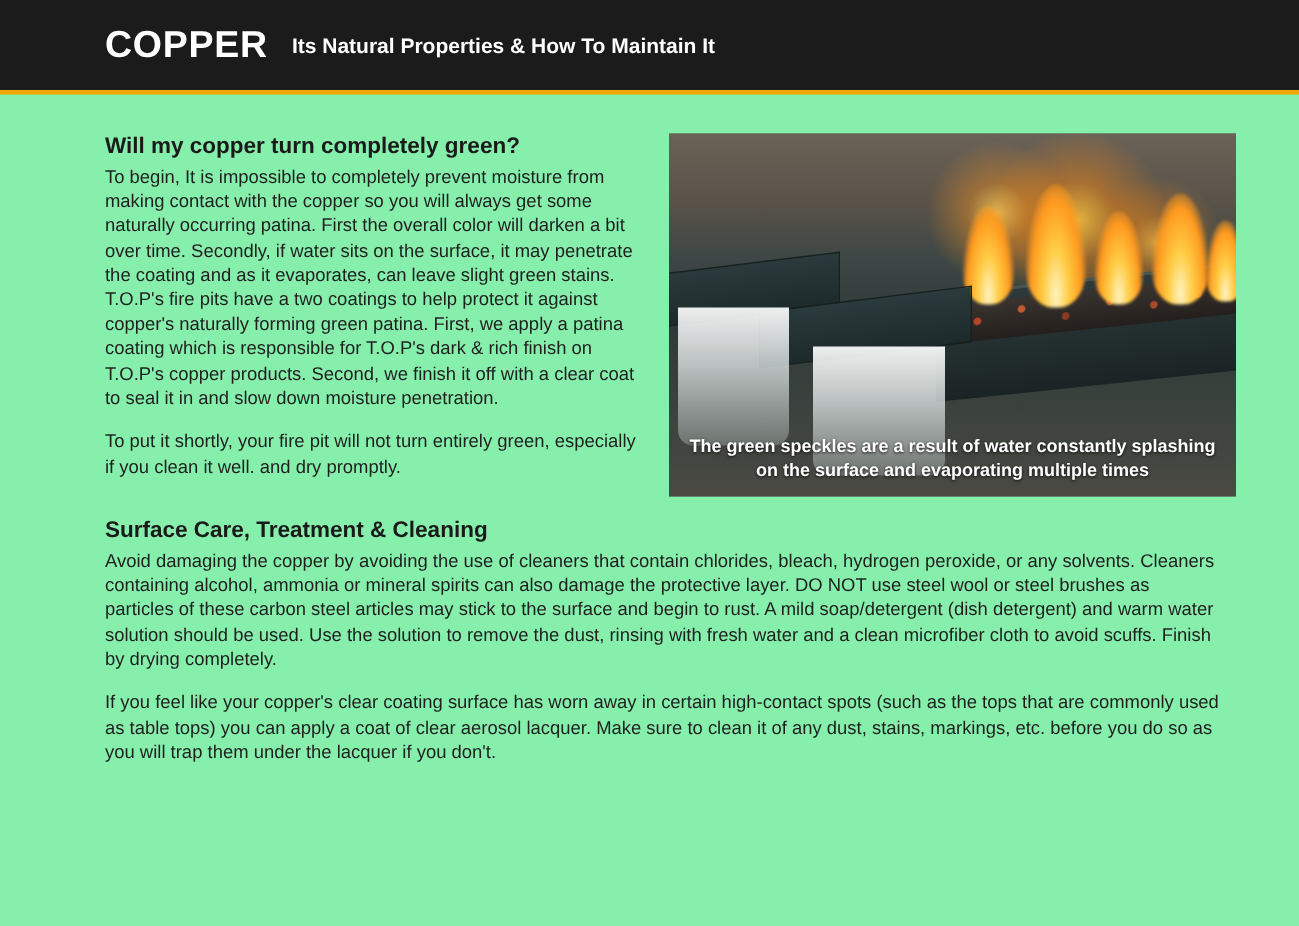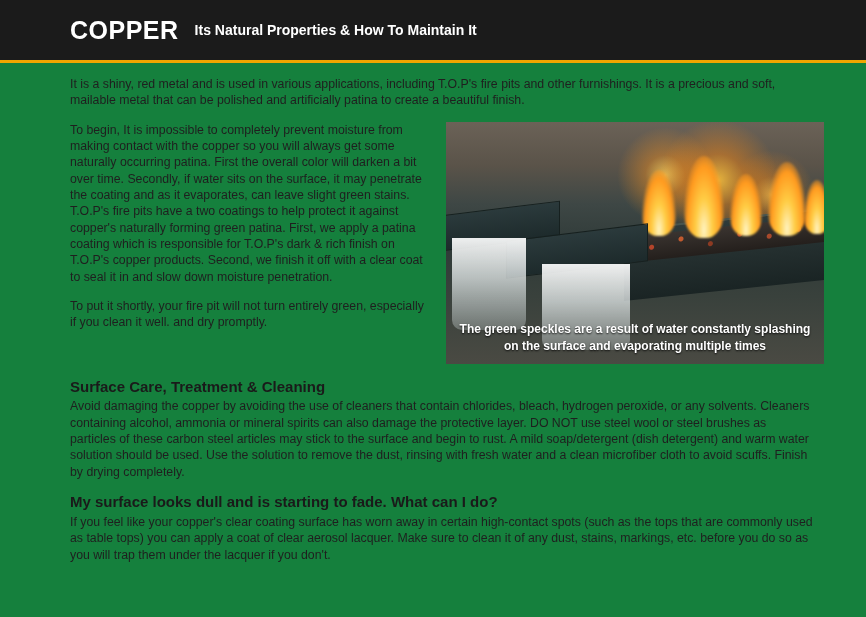--- a/index.html
+++ b/index.html
@@ -10,21 +10,21 @@
     width: 866px;
     height: 617px;
     background: #ffffff;
     font-family: "Liberation Sans", sans-serif;
     overflow: hidden;
   }
   .page {
     position: relative;
     width: 866px;
     height: 617px;
-    background: #15803d;
+    background: #86efac;
     box-sizing: border-box;
   }
   
   .header {
     position: relative;
     height: 60px;
     background: #1b1b1b;
     display: flex;
     align-items: center;
     padding-left: 70px;
@@ -183,25 +183,25 @@
 <div class="page">
 
   <div class="header">
     <span class="header-title">COPPER</span>
     <span class="header-sub">Its Natural Properties &amp; How To Maintain It</span>
   </div>
 
   <div class="content">
 
     <div class="block">
-      <p class="para">It is a shiny, red metal and is used in various applications, including T.O.P's fire pits and other furnishings. It is a precious and soft, mailable metal that can be polished and artificially patina to create a beautiful finish.</p>
     </div>
 
     <div class="two-col">
       <div class="col-text">
+        <h2 class="section-title">Will my copper turn completely green?</h2>
         <p class="para">To begin, It is impossible to completely prevent moisture from making contact with the copper so you will always get some naturally occurring patina. First the overall color will darken a bit over time. Secondly, if water sits on the surface, it may penetrate the coating and as it evaporates, can leave slight green stains. T.O.P's fire pits have a two coatings to help protect it against copper's naturally forming green patina. First, we apply a patina coating which is responsible for T.O.P's dark &amp; rich finish on T.O.P's copper products. Second, we finish it off with a clear coat to seal it in and slow down moisture penetration.</p>
         <p class="para">To put it shortly, your fire pit will not turn entirely green, especially if you clean it well. and dry promptly.</p>
       </div>
 
       <div class="photo">
         <div class="photo-bg"></div>
         <div class="burner"></div>
         <div class="embers"></div>
         <div class="flame f1"></div>
         <div class="flame f2"></div>
@@ -216,19 +216,18 @@
       </div>
     </div>
 
     <div class="lower-section">
       <div class="block">
         <h2 class="section-title">Surface Care, Treatment &amp; Cleaning</h2>
         <p class="para">Avoid damaging the copper by avoiding the use of cleaners that contain chlorides, bleach, hydrogen peroxide, or any solvents. Cleaners containing alcohol, ammonia or mineral spirits can also damage the protective layer. DO NOT use steel wool or steel brushes as particles of these carbon steel articles may stick to the surface and begin to rust. A mild soap/detergent (dish detergent) and warm water solution should be used. Use the solution to remove the dust, rinsing with fresh water and a clean microfiber cloth to avoid scuffs. Finish by drying completely.</p>
       </div>
 
       <div class="block">
-        <h2 class="section-title">My surface looks dull and is starting to fade. What can I do?</h2>
         <p class="para">If you feel like your copper's clear coating surface has worn away in certain high-contact spots (such as the tops that are commonly used as table tops) you can apply a coat of clear aerosol lacquer. Make sure to clean it of any dust, stains, markings, etc. before you do so as you will trap them under the lacquer if you don't.</p>
       </div>
     </div>
 
   </div>
 </div>
 
 </body></html>

